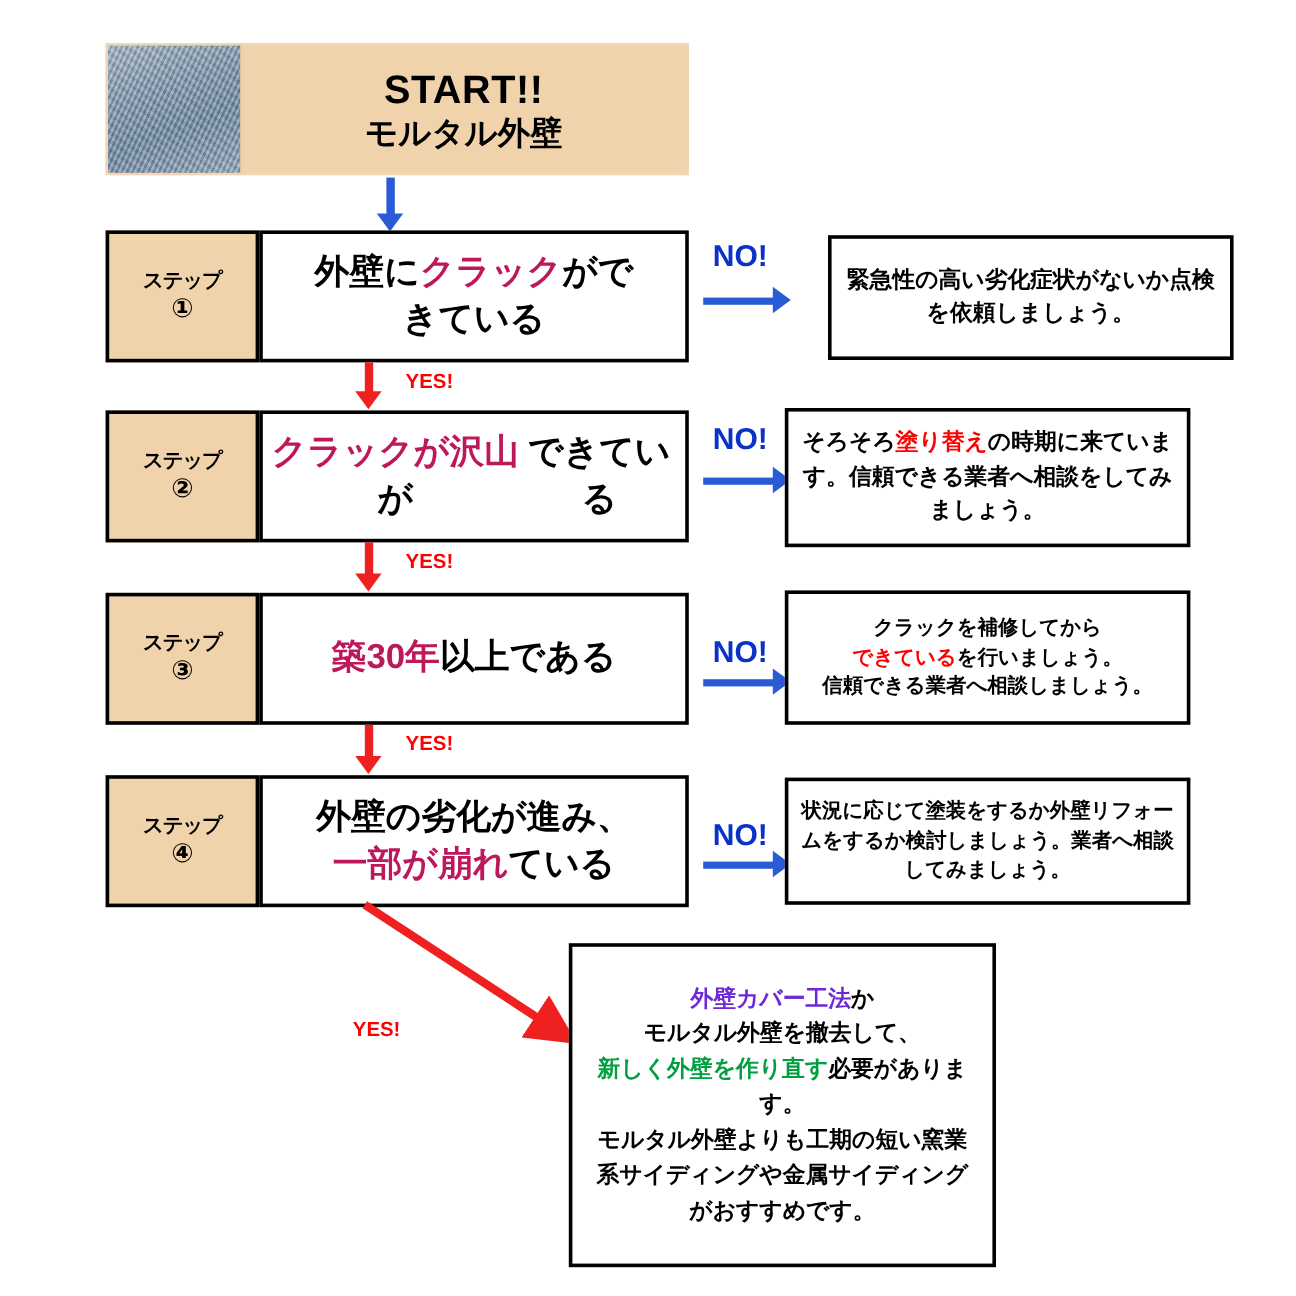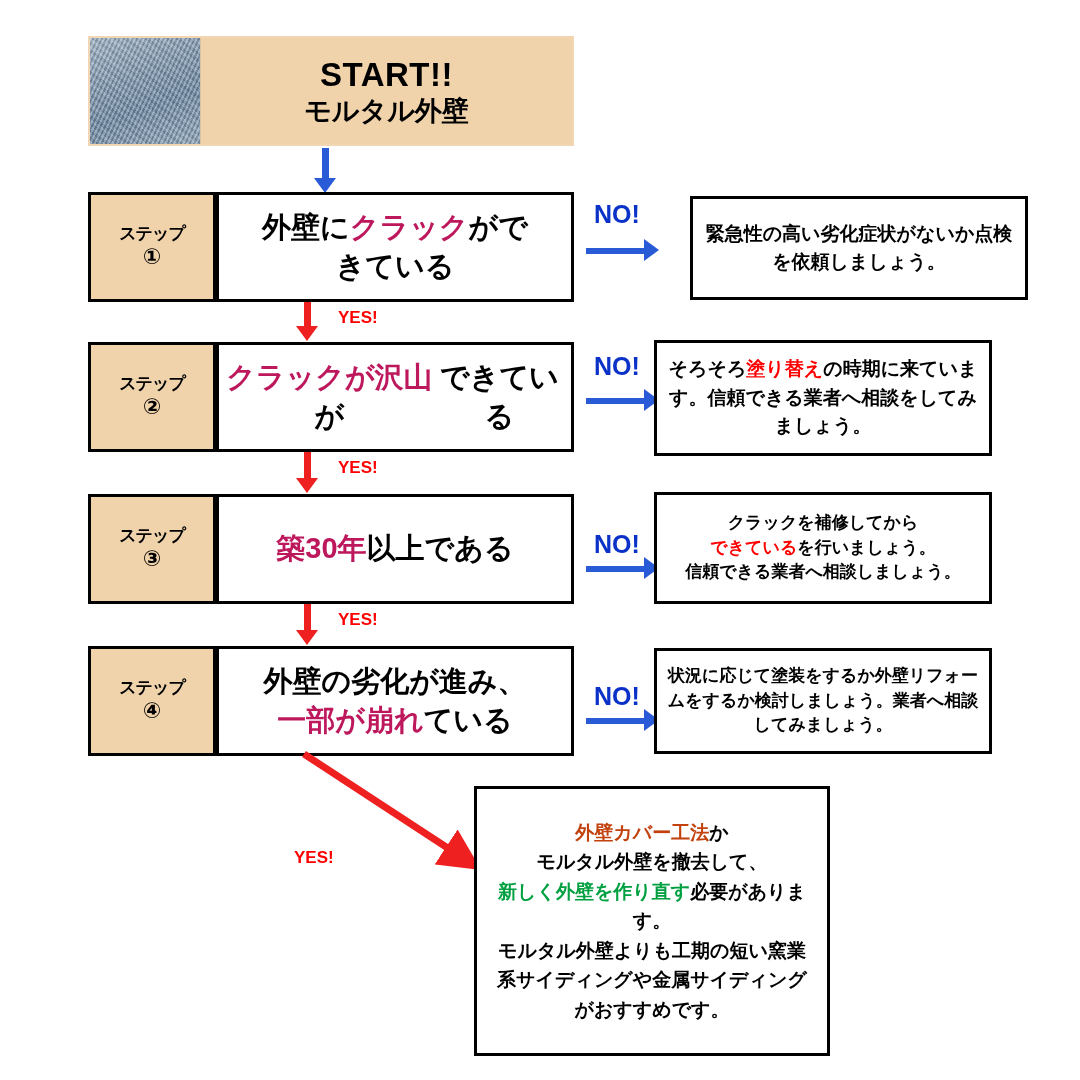--- a/index.html
+++ b/index.html
@@ -110,21 +110,21 @@
     display: flex;
     align-items: center;
     justify-content: center;
     text-align: center;
     font-weight: bold;
     font-size: 19px;
     line-height: 1.55;
     color: #000000;
     padding: 4px 12px;
   }
-  #result-box .blue  { color: #c2410c; }
+  #result-box .blue  { color: #6d28d9; }
   #result-box .green { color: #00a040; }
 
   
   .arrow { position: absolute; }
   .v-shaft { position: absolute; }
   .v-head {
     position: absolute;
     width: 0; height: 0;
     border-left: 11px solid transparent;
     border-right: 11px solid transparent;

